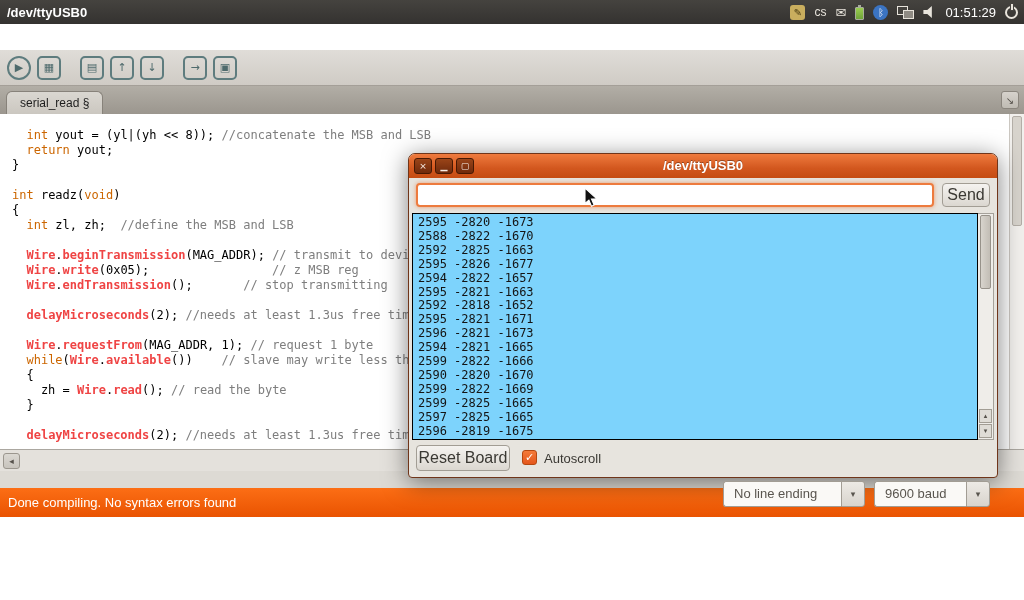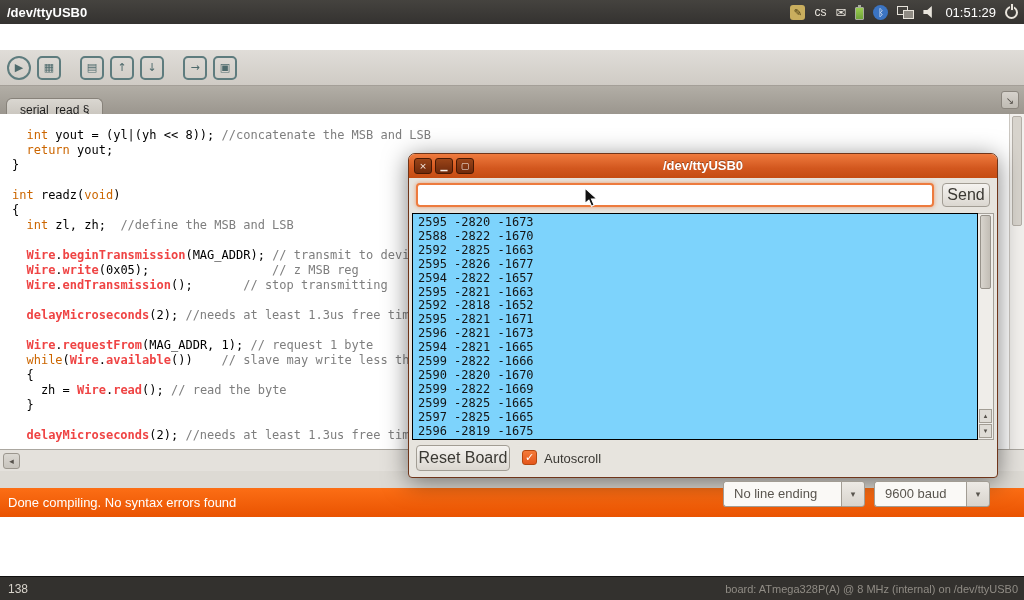--- a/index.html
+++ b/index.html
@@ -45,21 +45,21 @@
              display:flex; align-items:center; padding-left:7px; }
   .tool-btn { width:24px; height:24px; border:2px solid #5E7C7E; border-radius:5px; color:#4E6A6C;
               display:flex; align-items:center; justify-content:center; font-size:11px; margin-right:6px;
               font-family:"DejaVu Sans",sans-serif; }
   .tool-btn.round { border-radius:50%; }
   .tool-btn.gap-before { margin-left:13px; }
 
   
   .tabbar { position:absolute; top:86px; left:0; right:0; height:28px;
             background:linear-gradient(#B2AEA6,#9B968E); }
-  .tab { position:absolute; left:6px; bottom:0; height:16px; padding:0 13px;
+  .tab { position:absolute; left:6px; bottom:0; height:23px; padding:0 13px;
          background:linear-gradient(#DAD7D1,#CBC7C0); border:1px solid #87827A; border-bottom:none;
          border-radius:6px 6px 0 0; font-size:12px; color:#1d1d1d; line-height:22px; }
   .tab-menu-btn { position:absolute; right:5px; top:5px; width:18px; height:18px;
                   background:linear-gradient(#D6D2CC,#BFBBB3); border:1px solid #8A857D; border-radius:3px;
                   font-size:10px; color:#4E4A44; display:flex; align-items:center; justify-content:center;
                   font-family:"DejaVu Sans",sans-serif; }
 
   
   .editor { position:absolute; top:114px; left:0; right:0; height:335px; background:#fff; overflow:hidden; }
   .code { padding:14px 0 0 12px; font-family:"DejaVu Sans Mono",monospace; font-size:12px; line-height:15px; }
@@ -210,24 +210,20 @@
     </div>
   </div>
 
   <div class="hscroll">
     <div class="hscroll-left-btn">◂</div>
   </div>
 
   <div class="status-bar">Done compiling. No syntax errors found</div>
 
 
-  <div class="footer">
-    <span class="footer-line">138</span>
-    <span class="footer-board">board: ATmega328P(A) @ 8 MHz (internal) on /dev/ttyUSB0</span>
-  </div>
 
   <div class="serial-window">
     <div class="sw-titlebar">
       <div class="sw-title">/dev/ttyUSB0</div>
       <div class="sw-buttons">
         <div class="sw-btn">×</div>
         <div class="sw-btn">▁</div>
         <div class="sw-btn">▢</div>
       </div>
     </div>

